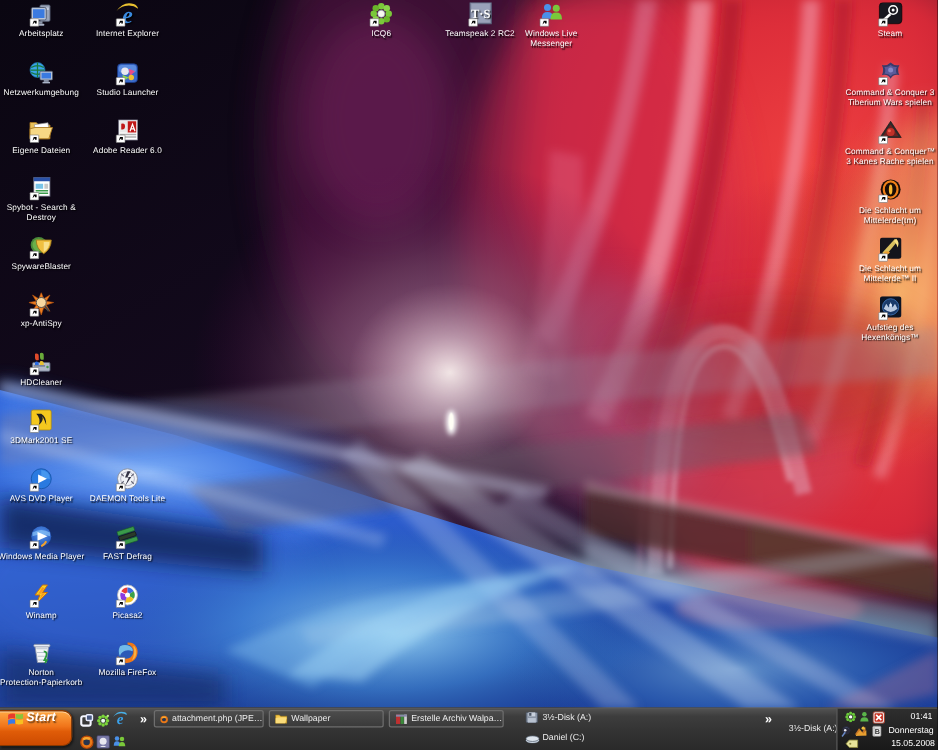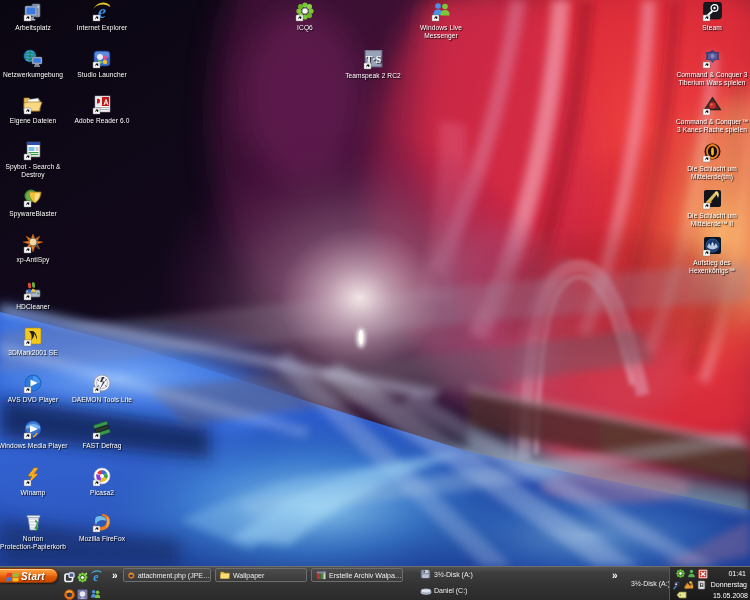--- a/index.html
+++ b/index.html
@@ -3,21 +3,21 @@
 <meta charset="utf-8">
 <style>
 html,body{margin:0;padding:0;width:750px;height:600px;overflow:hidden;background:#000;}
 body{font-family:"Liberation Sans", sans-serif;position:relative;}
 #wall{position:absolute;left:0;top:0;width:750px;height:566px;}
 .ico{position:absolute;width:80px;text-align:center;color:#fff;font-size:6.6px;line-height:8.2px;text-shadow:1px 1px 1px rgba(0,0,0,0.95);}
 .ico .ig{width:21px;height:20px;margin:0 auto;position:relative;}
 .ico .lb{margin-top:2px;letter-spacing:0.1px;}
 #taskbar{position:absolute;left:0;top:566px;width:750px;height:34px;background:linear-gradient(#525252,#3d3d3d 18%,#333 55%,#2a2a2a);border-top:1px solid #6e6e6e;box-sizing:border-box;}
 
-#startbtn{position:absolute;left:0;top:1px;width:58px;height:15px;border-radius:0 8px 8px 0;background:linear-gradient(#ffa843,#f0741a 45%,#e05c08 60%,#cc4a00);border:1px solid #8a3800;border-left:none;box-sizing:border-box;display:flex;align-items:flex-end;box-shadow:inset 0 1px 0 rgba(255,255,255,0.45), 1px 1px 2px rgba(0,0,0,0.5);}
+#startbtn{position:absolute;left:0;top:1px;width:58px;height:29px;border-radius:0 8px 8px 0;background:linear-gradient(#ffa843,#f0741a 45%,#e05c08 60%,#cc4a00);border:1px solid #8a3800;border-left:none;box-sizing:border-box;display:flex;align-items:flex-start;box-shadow:inset 0 1px 0 rgba(255,255,255,0.45), 1px 1px 2px rgba(0,0,0,0.5);}
 #startbtn span{color:#fff;font-size:10px;font-weight:bold;font-style:italic;text-shadow:1px 1px 1px rgba(0,0,0,0.5);letter-spacing:0.2px;}
 .ql{position:absolute;width:12px;height:13px;}
 .chev{position:absolute;color:#fff;font-size:10px;font-weight:bold;}
 .tbtn{position:absolute;height:14px;background:linear-gradient(#4c4c4c,#3a3a3a);border:1px solid #6e6e6e;border-radius:2px;box-sizing:border-box;display:flex;align-items:center;color:#eee;font-size:7px;white-space:nowrap;overflow:hidden;}
 .titem{position:absolute;display:flex;align-items:center;color:#eee;font-size:7px;white-space:nowrap;}
 #tray{position:absolute;left:669px;top:0;width:81px;height:34px;background:linear-gradient(#2e2e2e,#181818);border-left:1px solid #555;}
 .trow{position:absolute;left:0;width:81px;height:11px;}
 .trow svg{position:absolute;top:0;}
 .ttxt{position:absolute;top:1px;color:#fff;font-size:7px;}
 </style>
@@ -402,21 +402,21 @@
             <circle cx="-4.4" cy="4.4" r="2.6" fill="#8ad44a"></circle>
             <circle cx="-6" cy="0" r="2.6" fill="#7ac83a"></circle>
             <circle cx="-4.4" cy="-4.4" r="2.6" fill="#6ab42a"></circle>
             <circle cx="0" cy="0" r="2.8" fill="#f8f8f0" stroke="#9ab" stroke-width="0.5"></circle>
           </g>
           <rect x="1" y="13" width="7" height="6" rx="0.5" fill="#fff" stroke="#777" stroke-width="0.5"></rect>
           <path d="M3,17.5 L5,15.5 L5,16.8 L6.3,16.8 L6.3,14.5 L4,14.5 Z" fill="#000"></path>
         </svg></div>
       <div class="lb">ICQ6</div>
     </div>
-<div class="ico" style="left:333px;top:2px;margin-top:48px;">
+<div class="ico" style="left:344px;top:2px;">
       <div class="ig"><svg width="21" height="20" viewBox="0 0 21 20">
           <rect x="2" y="0" width="17" height="17" fill="#8890a8" stroke="#58607a" stroke-width="0.8"></rect>
           <rect x="3.2" y="1.2" width="14.6" height="14.6" fill="#9aa2ba"></rect>
           <text x="10.5" y="12.5" font-family="Liberation Serif" font-size="10" font-weight="bold" fill="#fff" text-anchor="middle">T·S</text>
           <rect x="1" y="13" width="7" height="6" rx="0.5" fill="#fff" stroke="#777" stroke-width="0.5"></rect>
           <path d="M3,17.5 L5,15.5 L5,16.8 L6.3,16.8 L6.3,14.5 L4,14.5 Z" fill="#000"></path>
         </svg></div>
       <div class="lb">Teamspeak 2 RC2</div>
     </div>
 <div class="ico" style="left:401px;top:2px;">

